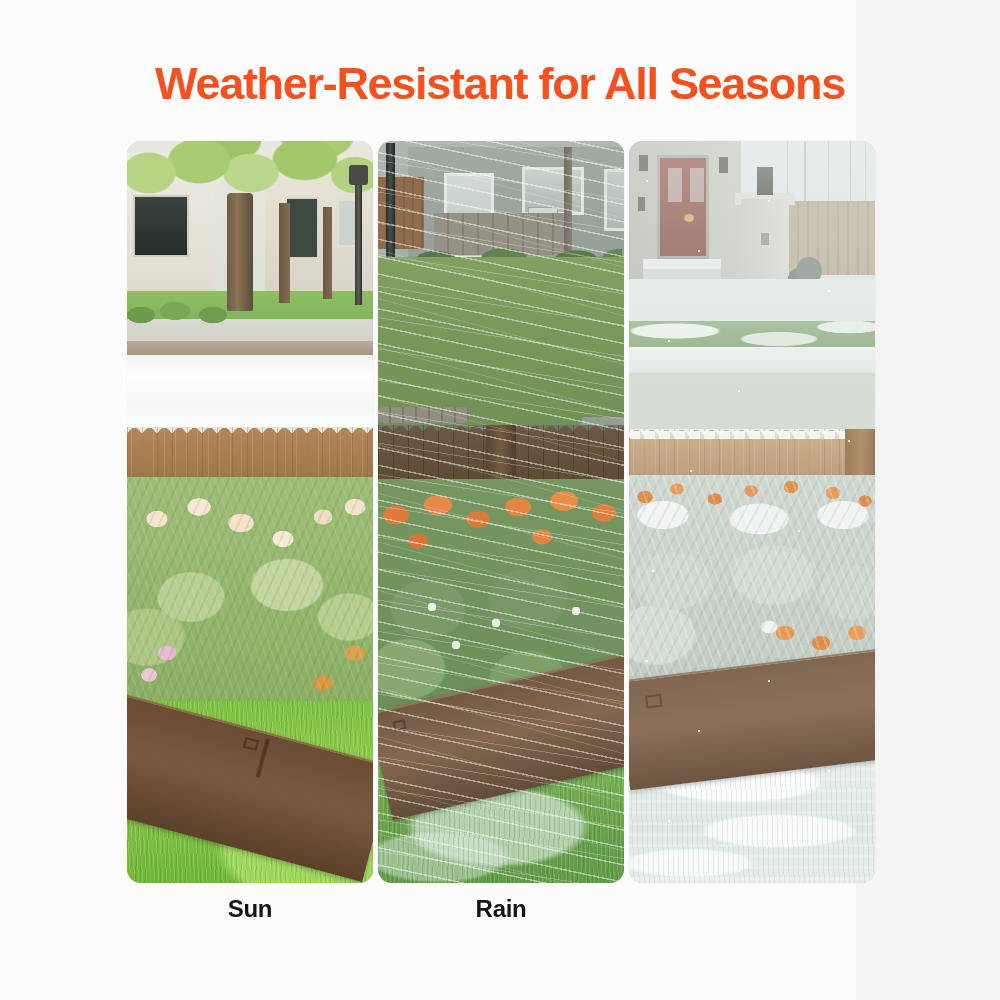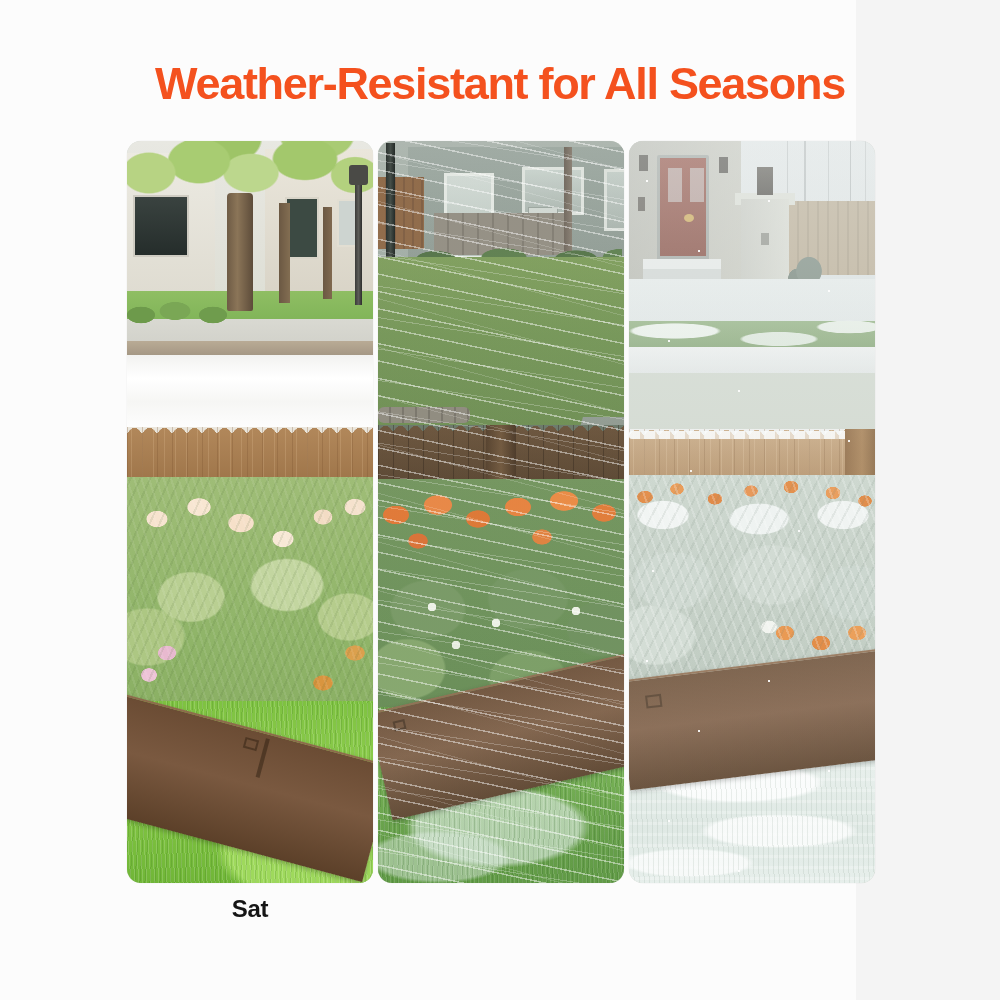--- a/index.html
+++ b/index.html
@@ -746,16 +746,17 @@
         </div>
 
         <div class="snow-haze"></div>
         <div class="snowfall"></div>
       </div>
     </div>
 
   </div>
 
   <div class="labels">
-    <div class="label">Sat</div>
+    <div class="label">Sun</div>
+    <div class="label">Rain</div>
   </div>
 
 </div>
 
 </body></html>

